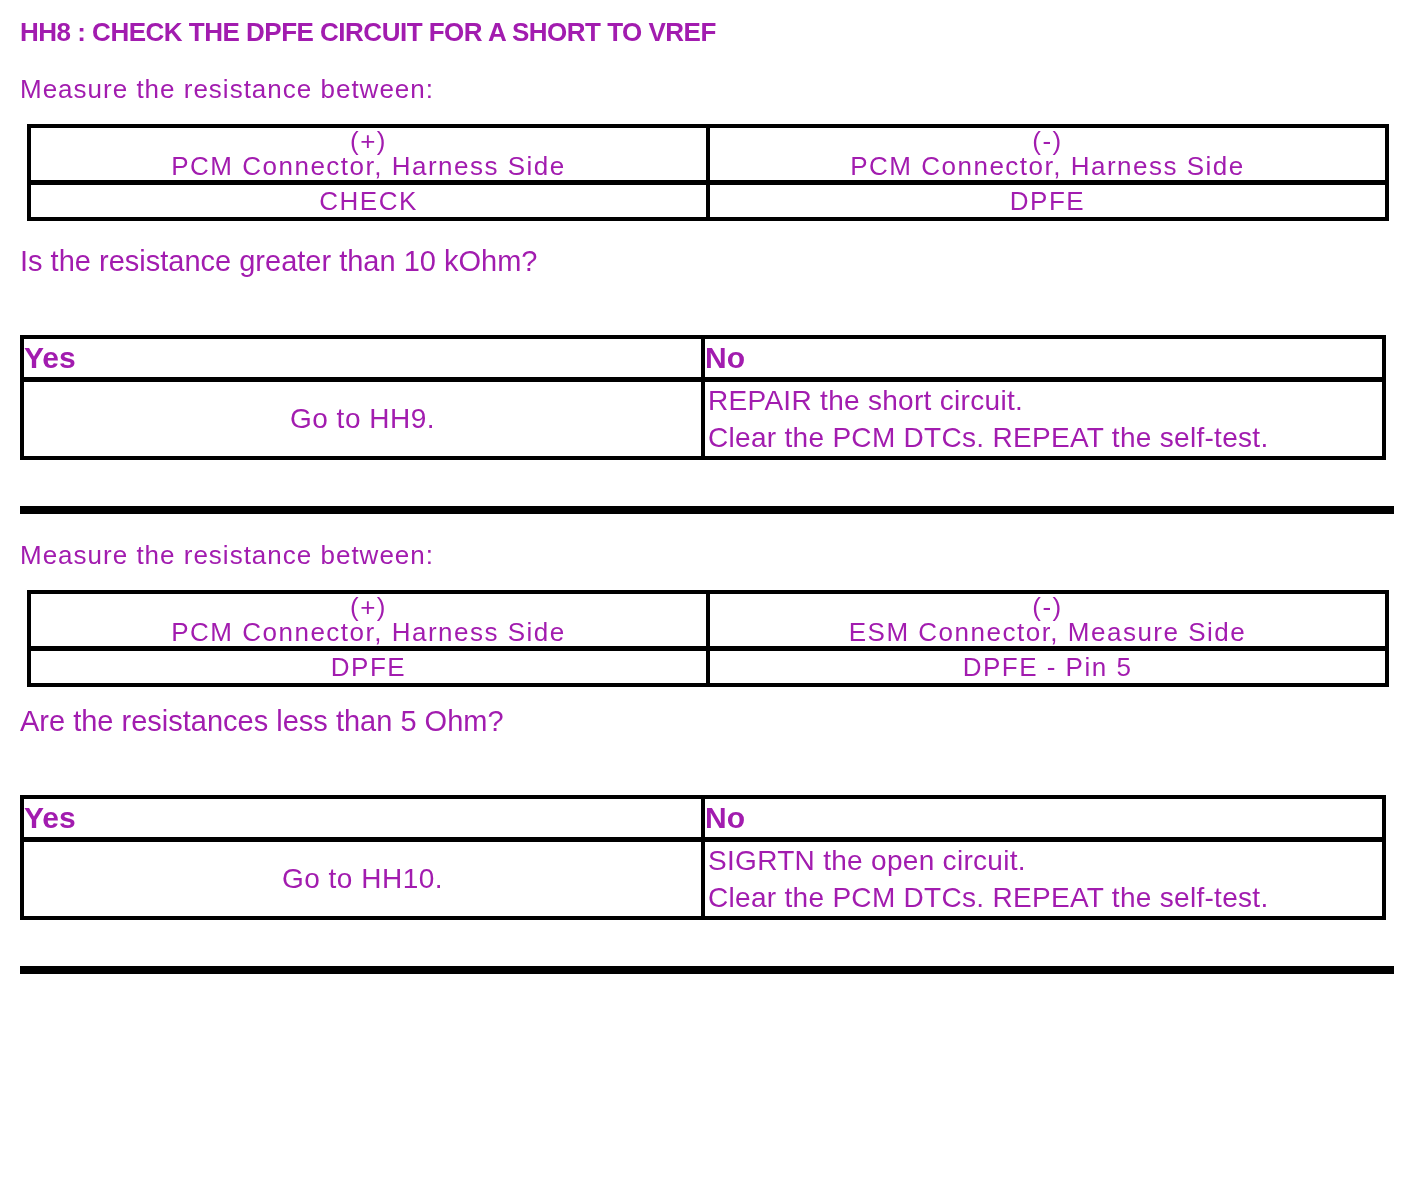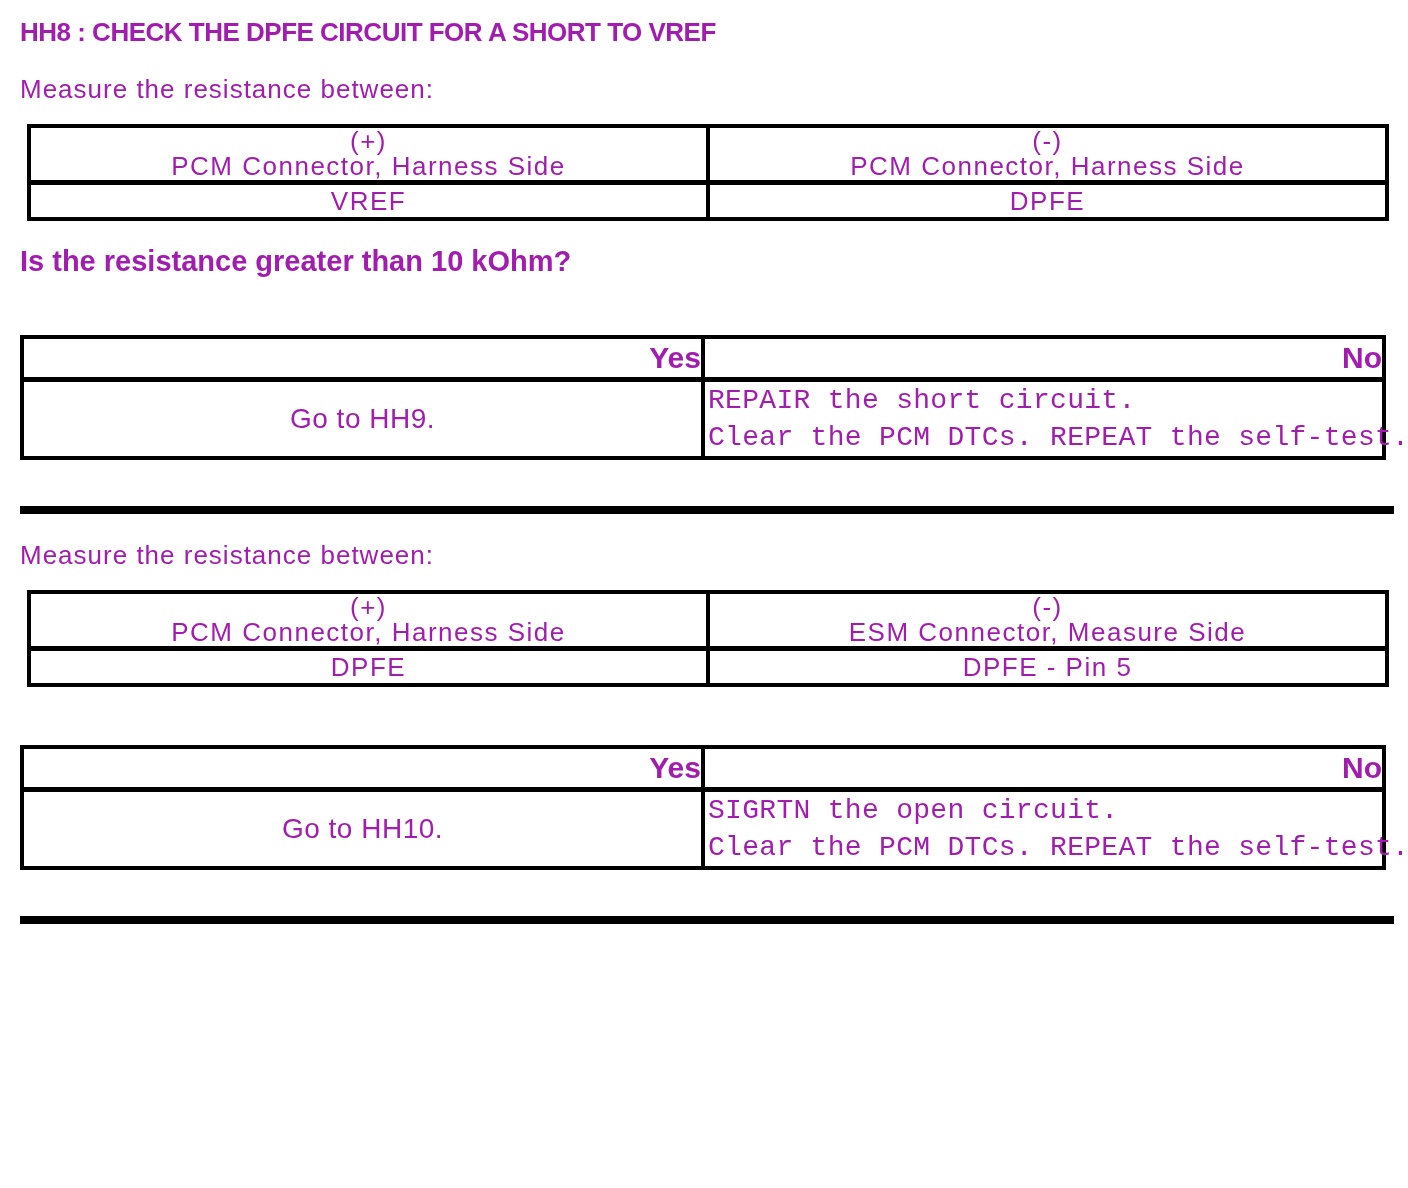--- a/index.html
+++ b/index.html
@@ -69,61 +69,60 @@
   .measure-table thead th div {
     line-height: 25px;
   }
   .measure-table tbody td {
     line-height: 26px;
     padding: 3px 0;
   }
   .question {
     margin: 24px 0 0 0;
     font-size: 29px;
-    font-weight: bold;
+    font-weight: normal;
     line-height: 32px;
   }
   .question.second {
     margin-top: 18px;
   }
   .decision-table {
     margin-top: 58px;
     width: calc(100% - 8px);
     border: 4px solid #000;
   }
   .decision-table th, .decision-table td {
     width: 50%;
     border: 4px solid #000;
     padding: 0;
   }
   .decision-table thead th {
     font-size: 30px;
     font-weight: bold;
-    text-align: right;
+    text-align: left;
     line-height: 34px;
     padding: 2px 0;
     border-bottom: 5px solid #000;
   }
   .decision-table td.yes-cell {
     text-align: center;
     vertical-align: middle;
     font-size: 28px;
     letter-spacing: 0.5px;
   }
   .decision-table td.no-cell {
     text-align: left;
     vertical-align: top;
     font-size: 28px;
     letter-spacing: 0.3px;
     padding-left: 3px;
   }
   .no-line {
     line-height: 37px;
     white-space: nowrap;
-    font-family: Liberation Mono, monospace;
   }
   .yes-line {
     line-height: 74px;
     border-radius: 20px;
   }
   .divider {
     margin: 46px 0 0 0;
     border: none;
     height: 8px;
     background: #000000;
@@ -149,21 +148,21 @@
             <div>PCM Connector, Harness Side</div>
           </th>
           <th>
             <div>(-)</div>
             <div>PCM Connector, Harness Side</div>
           </th>
         </tr>
       </thead>
       <tbody>
         <tr>
-          <td>VREF</td>
+          <td>CHECK</td>
           <td>DPFE</td>
         </tr>
       </tbody>
     </table>
 
     <p class="question">Is the resistance greater than 10 kOhm?</p>
 
     <table class="decision-table">
       <thead>
         <tr>
@@ -205,20 +204,21 @@
         </tr>
       </thead>
       <tbody>
         <tr>
           <td>DPFE</td>
           <td>DPFE - Pin 5</td>
         </tr>
       </tbody>
     </table>
 
+    <p class="question second">Are the resistances less than 5 Ohm?</p>
 
     <table class="decision-table">
       <thead>
         <tr>
           <th>Yes</th>
           <th>No</th>
         </tr>
       </thead>
       <tbody>
         <tr>

